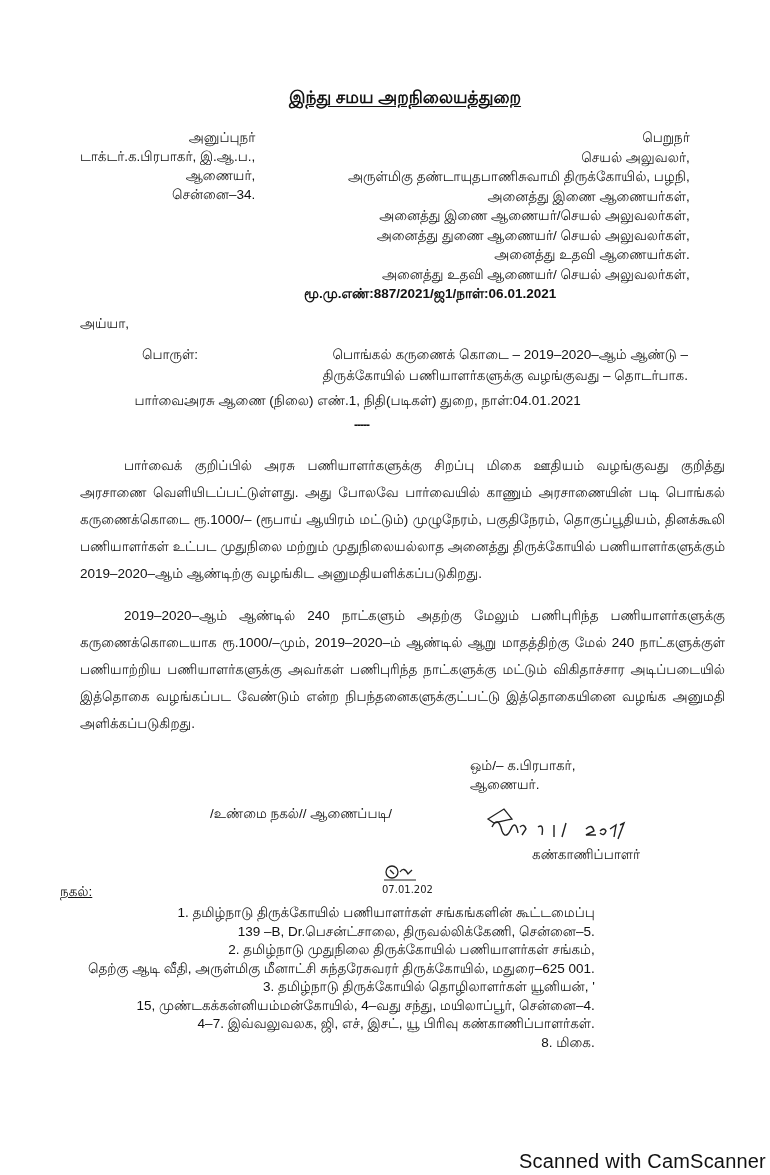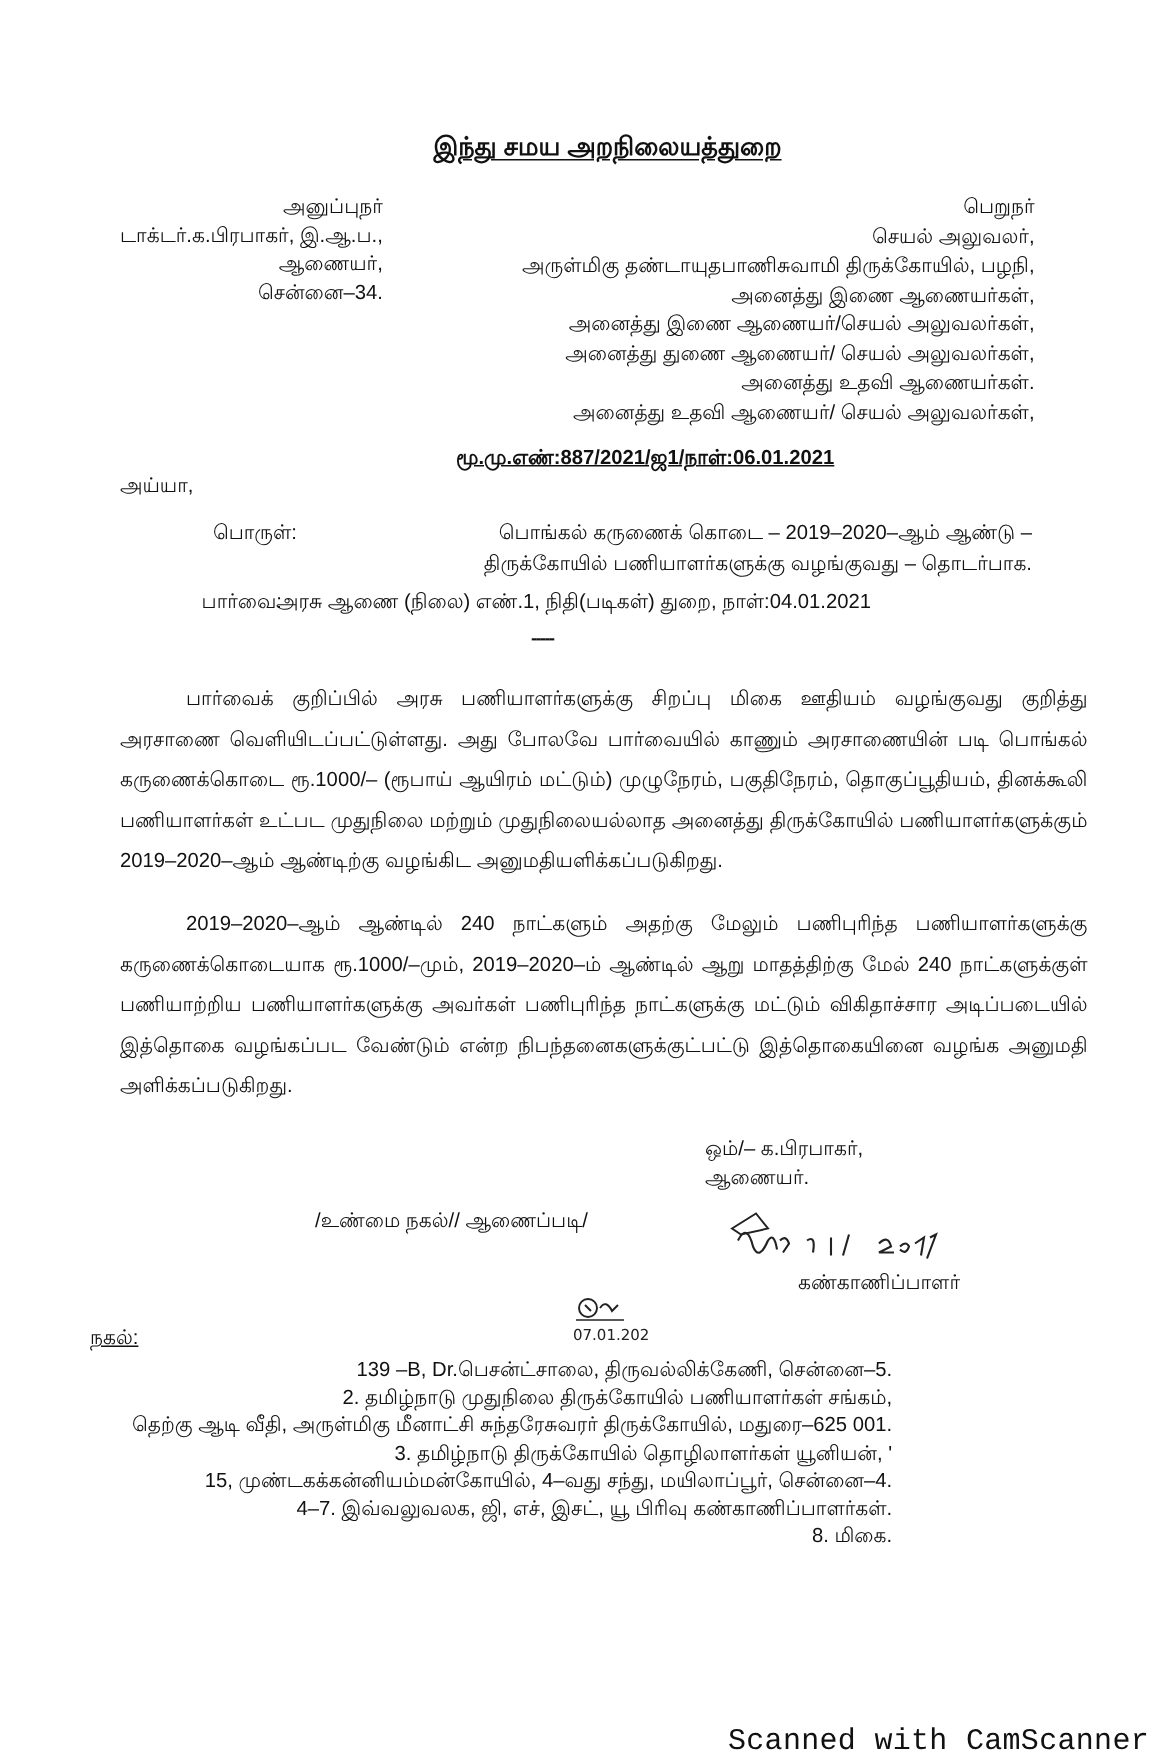--- a/index.html
+++ b/index.html
@@ -23,23 +23,22 @@
       font-size: 17px;
       padding-left: 20px;
     }
     .dept-title span { text-decoration: underline; text-underline-offset: 3px; }
 
     .sender { left: 80px; top: 128px; font-size: 13.5px; line-height: 19px; }
     .recipient { left: 348px; top: 128px; font-size: 13.5px; line-height: 19.5px; }
     .line { display: block; white-space: nowrap; }
 
     .refno {
-      left: 304px; top: 297px;
+      left: 304px; top: 286px;
       font-size: 13.5px;
-      text-decoration: underline;
       font-weight: bold;
     }
     .salutation { left: 80px; top: 316px; font-size: 13.5px; }
 
     .subject-row { left: 118px; top: 344px; font-size: 13.5px; line-height: 21px; }
     .subject-label { position: absolute; left: 0; top: 0; width: 80px; }
     .subject-text { position: absolute; left: 70px; top: 0; width: 500px; }
 
     .reference-row { left: 118px; top: 393px; font-size: 13.5px; }
     .reference-label { position: absolute; left: 0; top: 0; width: 70px; }
@@ -63,21 +62,21 @@
 
     .initials { left: 372px; top: 862px; width: 60px; height: 36px; }
 
     .copy-label { left: 60px; top: 884px; font-size: 13.5px; text-decoration: underline; }
     .copy-list { left: 62px; top: 904px; font-size: 13.5px; line-height: 18.5px; }
     .copy-item { display: block; white-space: nowrap; }
     .copy-item.indent { padding-left: 26px; }
 
     .watermark {
       right: 4px; bottom: 2px;
-      font-family: Liberation Mono, monospace;
+      font-family: Liberation Sans, sans-serif;
       font-size: 20px;
       color: #111;
       letter-spacing: 0.2px;
     }
   </style>
 </head>
 <body>
 
 <div>
 
@@ -148,20 +147,21 @@
       <circle cx="20" cy="10" r="6" fill="none" stroke="#222" stroke-width="1.3"></circle>
       <path d="M18 8 L22 12 M28 10 Q32 4 36 12 L40 8" fill="none" stroke="#222" stroke-width="1.3"></path>
       <line x1="12" y1="18" x2="44" y2="18" stroke="#222" stroke-width="1"></line>
       <text x="10" y="31" font-size="10" font-family="DejaVu Sans, sans-serif" fill="#222">07.01.2021</text>
     </svg>
   </div>
 
   <div class="abs copy-label">நகல்:</div>
 
   <div class="abs copy-list">
+    <span class="copy-item">1. தமிழ்நாடு திருக்கோயில் பணியாளர்கள் சங்கங்களின் கூட்டமைப்பு</span>
     <span class="copy-item indent">139 –B,  Dr.பெசன்ட்சாலை, திருவல்லிக்கேணி, சென்னை–5.</span>
     <span class="copy-item">2. தமிழ்நாடு முதுநிலை திருக்கோயில் பணியாளர்கள் சங்கம்,</span>
     <span class="copy-item indent">தெற்கு ஆடி வீதி, அருள்மிகு மீனாட்சி சுந்தரேசுவரர் திருக்கோயில், மதுரை–625 001.</span>
     <span class="copy-item">3. தமிழ்நாடு திருக்கோயில் தொழிலாளர்கள் யூனியன், '</span>
     <span class="copy-item indent">15, முண்டகக்கன்னியம்மன்கோயில், 4–வது சந்து, மயிலாப்பூர், சென்னை–4.</span>
     <span class="copy-item">4–7. இவ்வலுவலக, ஜி, எச், இசட், யூ பிரிவு கண்காணிப்பாளர்கள்.</span>
     <span class="copy-item">8. மிகை.</span>
   </div>
 
   <div class="abs watermark">Scanned with CamScanner</div>

